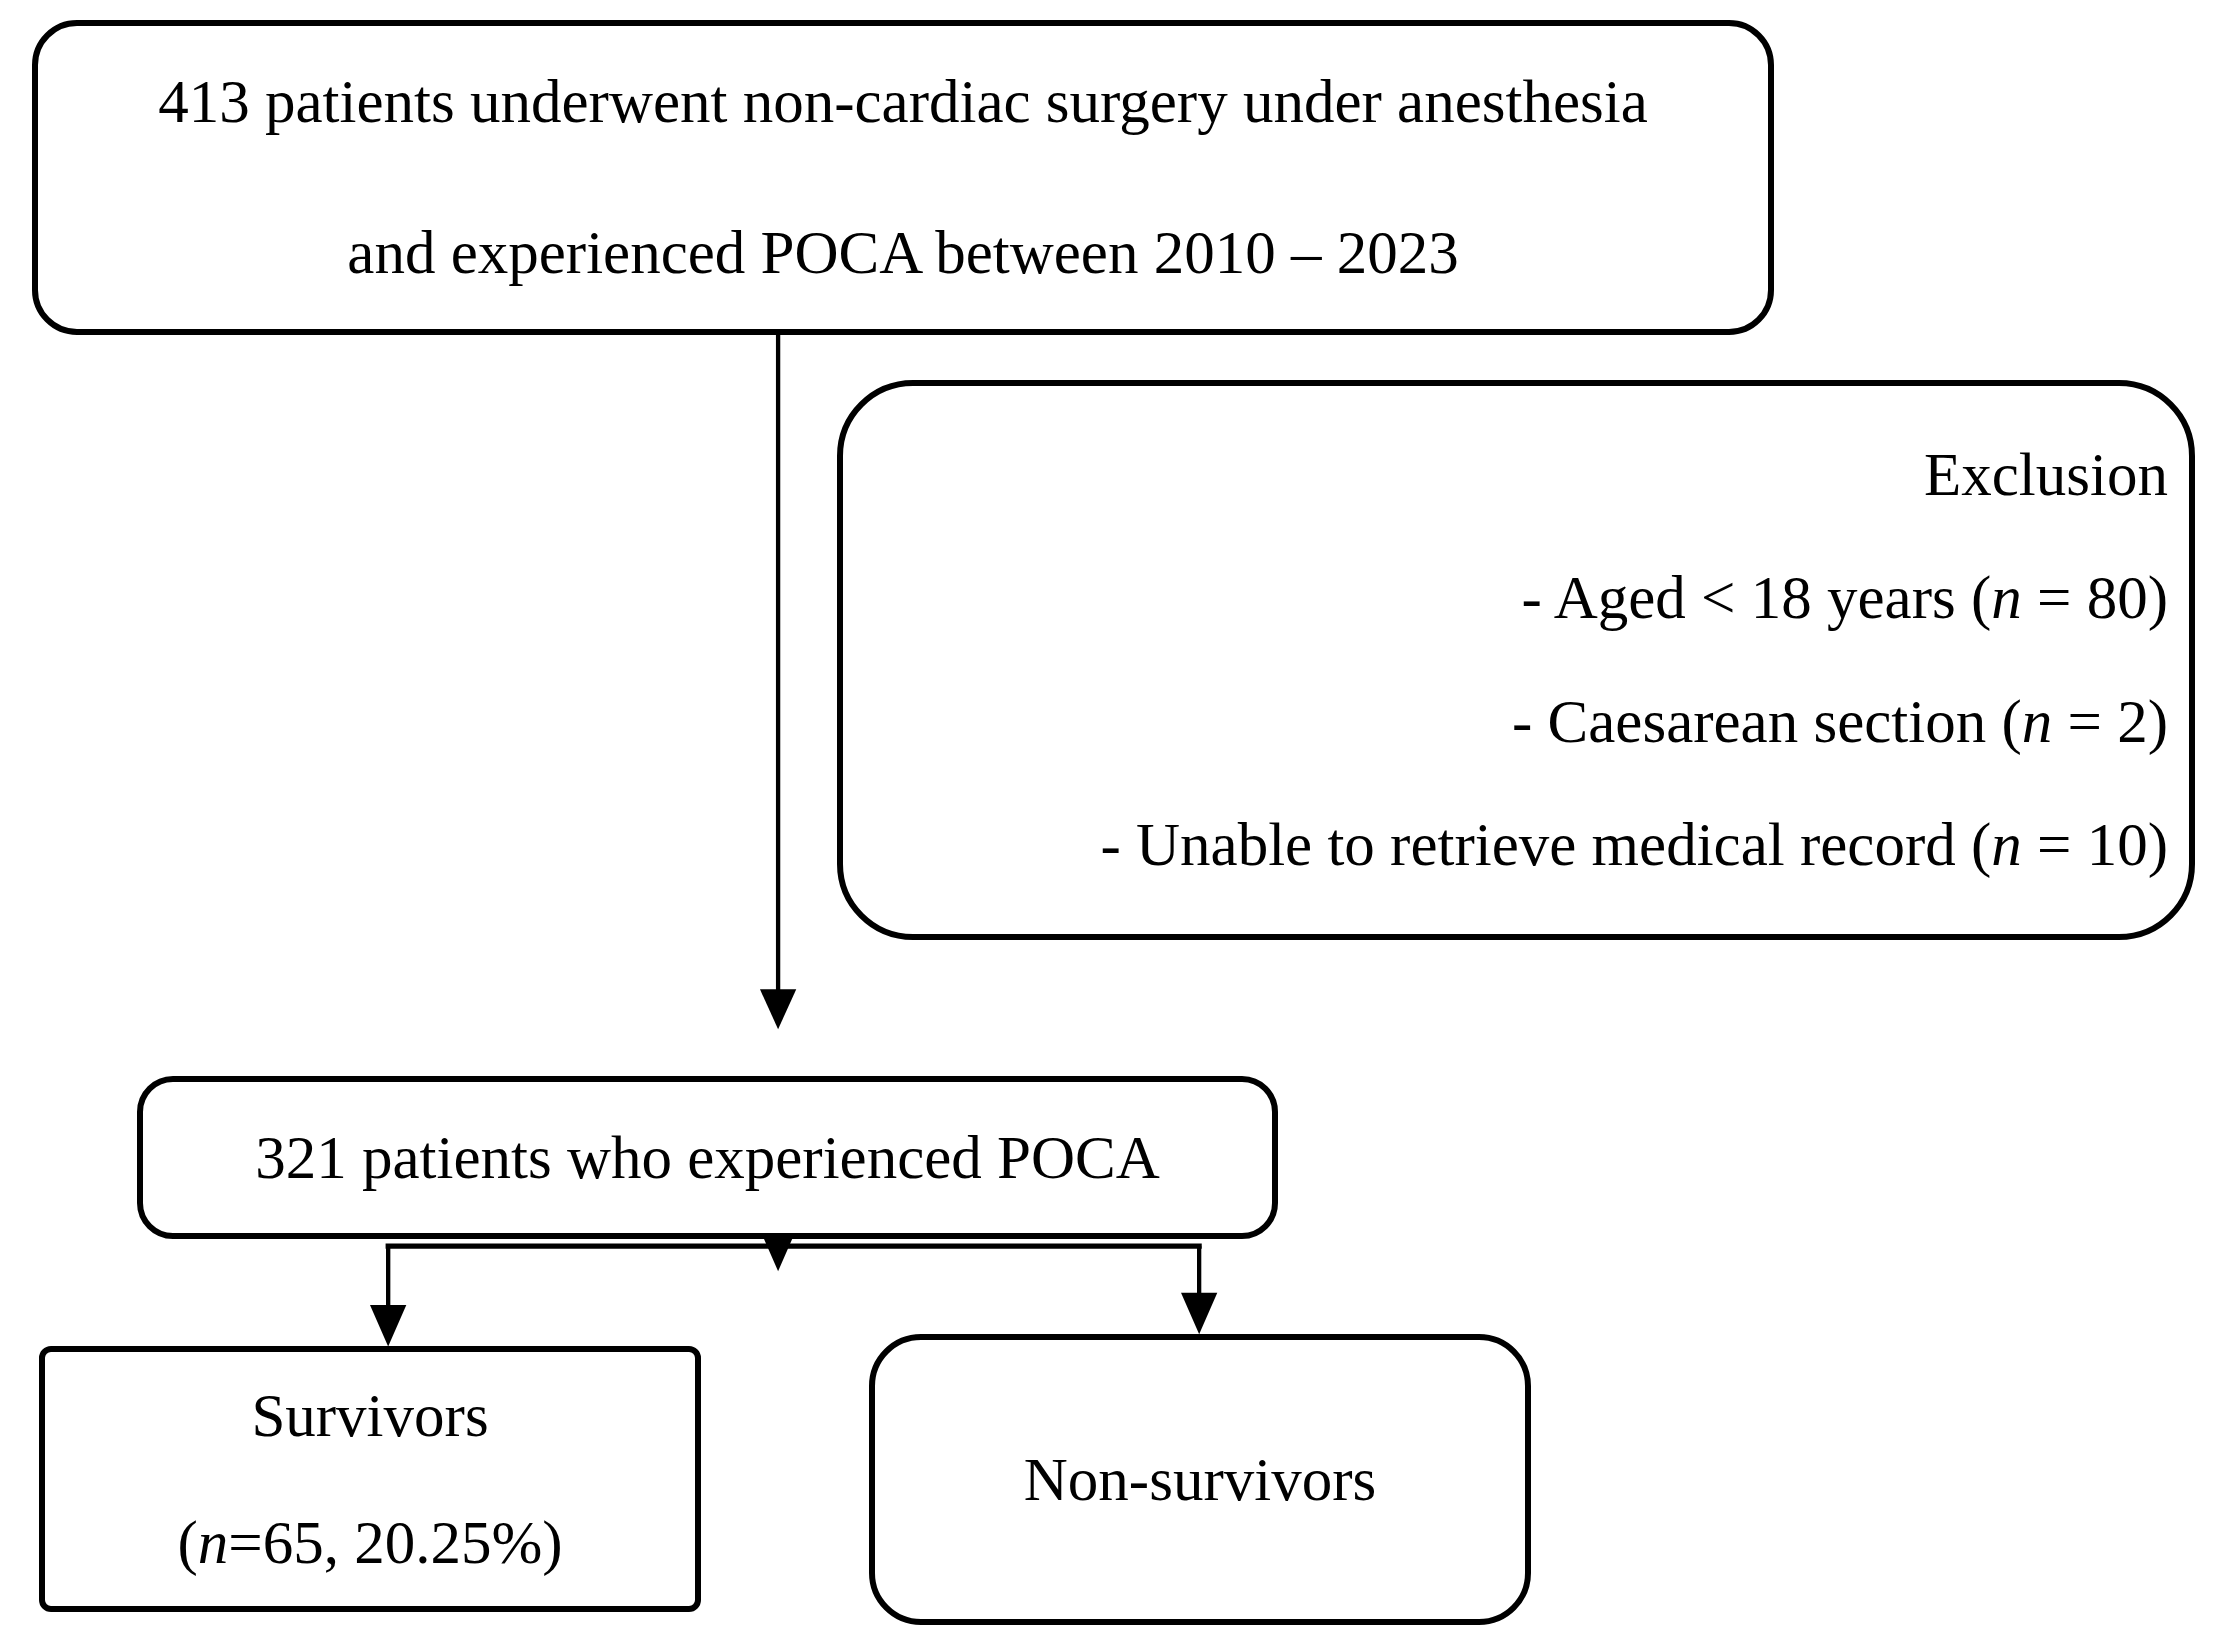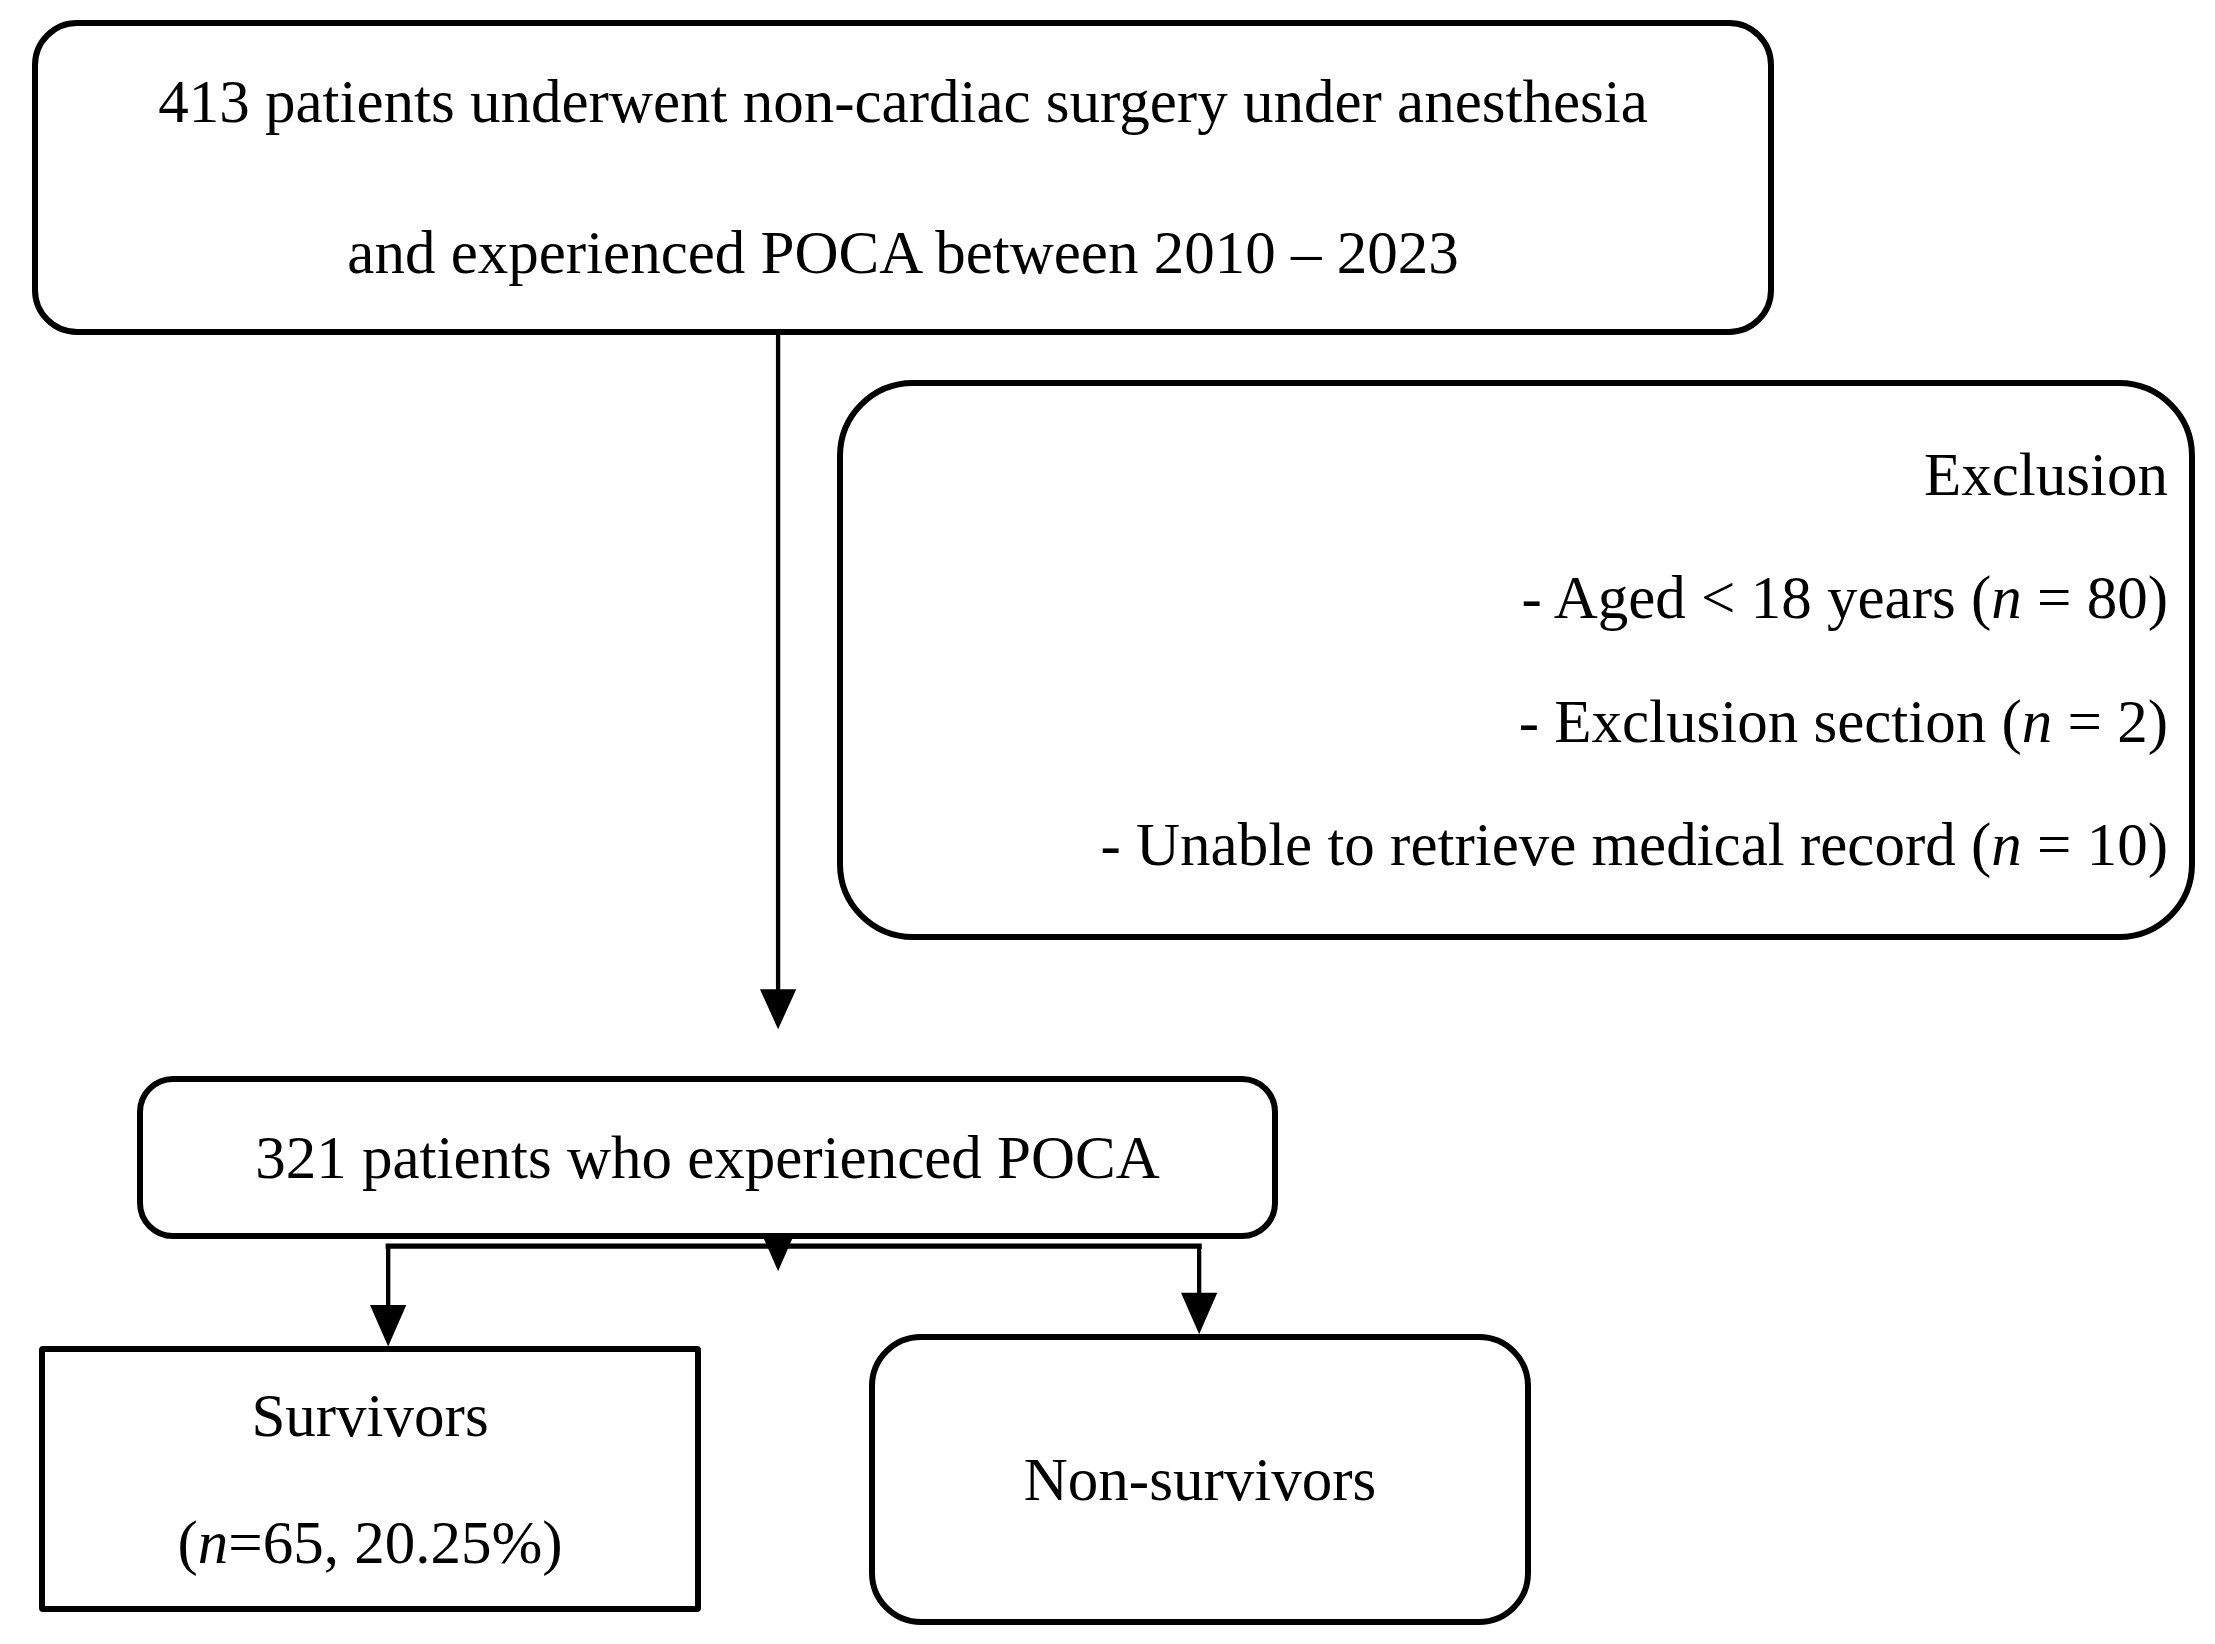--- a/index.html
+++ b/index.html
@@ -34,21 +34,21 @@
     align-items:flex-end;
   }
   .excl-item{margin-left:76px;margin-top:12px;}
   .box-mid{
     left:137px;top:1029px;width:1141px;height:163px;
     border-radius:36px;
     justify-content:center;align-items:center;margin-top:47px;
   }
   .box-bleft{
     left:39px;top:1346px;width:662px;height:266px;
-    border-radius:4px;
+    border-radius:12px;
     justify-content:space-around;align-items:center;text-align:right;
   }
   .box-bright{
     left:869px;top:1334px;width:662px;height:291px;
     border-radius:52px;
     justify-content:space-around;align-items:center;
   }
   .ital{font-style:italic;}
   svg.arrows{
     position:absolute;left:0;top:0;width:2215px;height:1645px;
@@ -88,21 +88,21 @@
     <div class="line">413 patients underwent non-cardiac surgery under anesthesia</div>
     <div class="line">and experienced POCA between 2010 – 2023</div>
   </div>
 
   <div class="box box-excl">
     <div class="line">Exclusion</div>
     <div class="line excl-item">
       <span>- Aged &lt; 18 years (</span><span class="ital">n</span><span> = 80)</span>
     </div>
     <div class="line excl-item">
-      <span>- Exclusion section (</span><span class="ital">n</span><span> = 2)</span>
+      <span>- Caesarean section (</span><span class="ital">n</span><span> = 2)</span>
     </div>
     <div class="line excl-item">
       <span>- Unable to retrieve medical record (</span><span class="ital">n</span><span> = 10)</span>
     </div>
   </div>
 
   <div class="box box-mid">
     <div class="line">321 patients who experienced POCA</div>
   </div>
 

